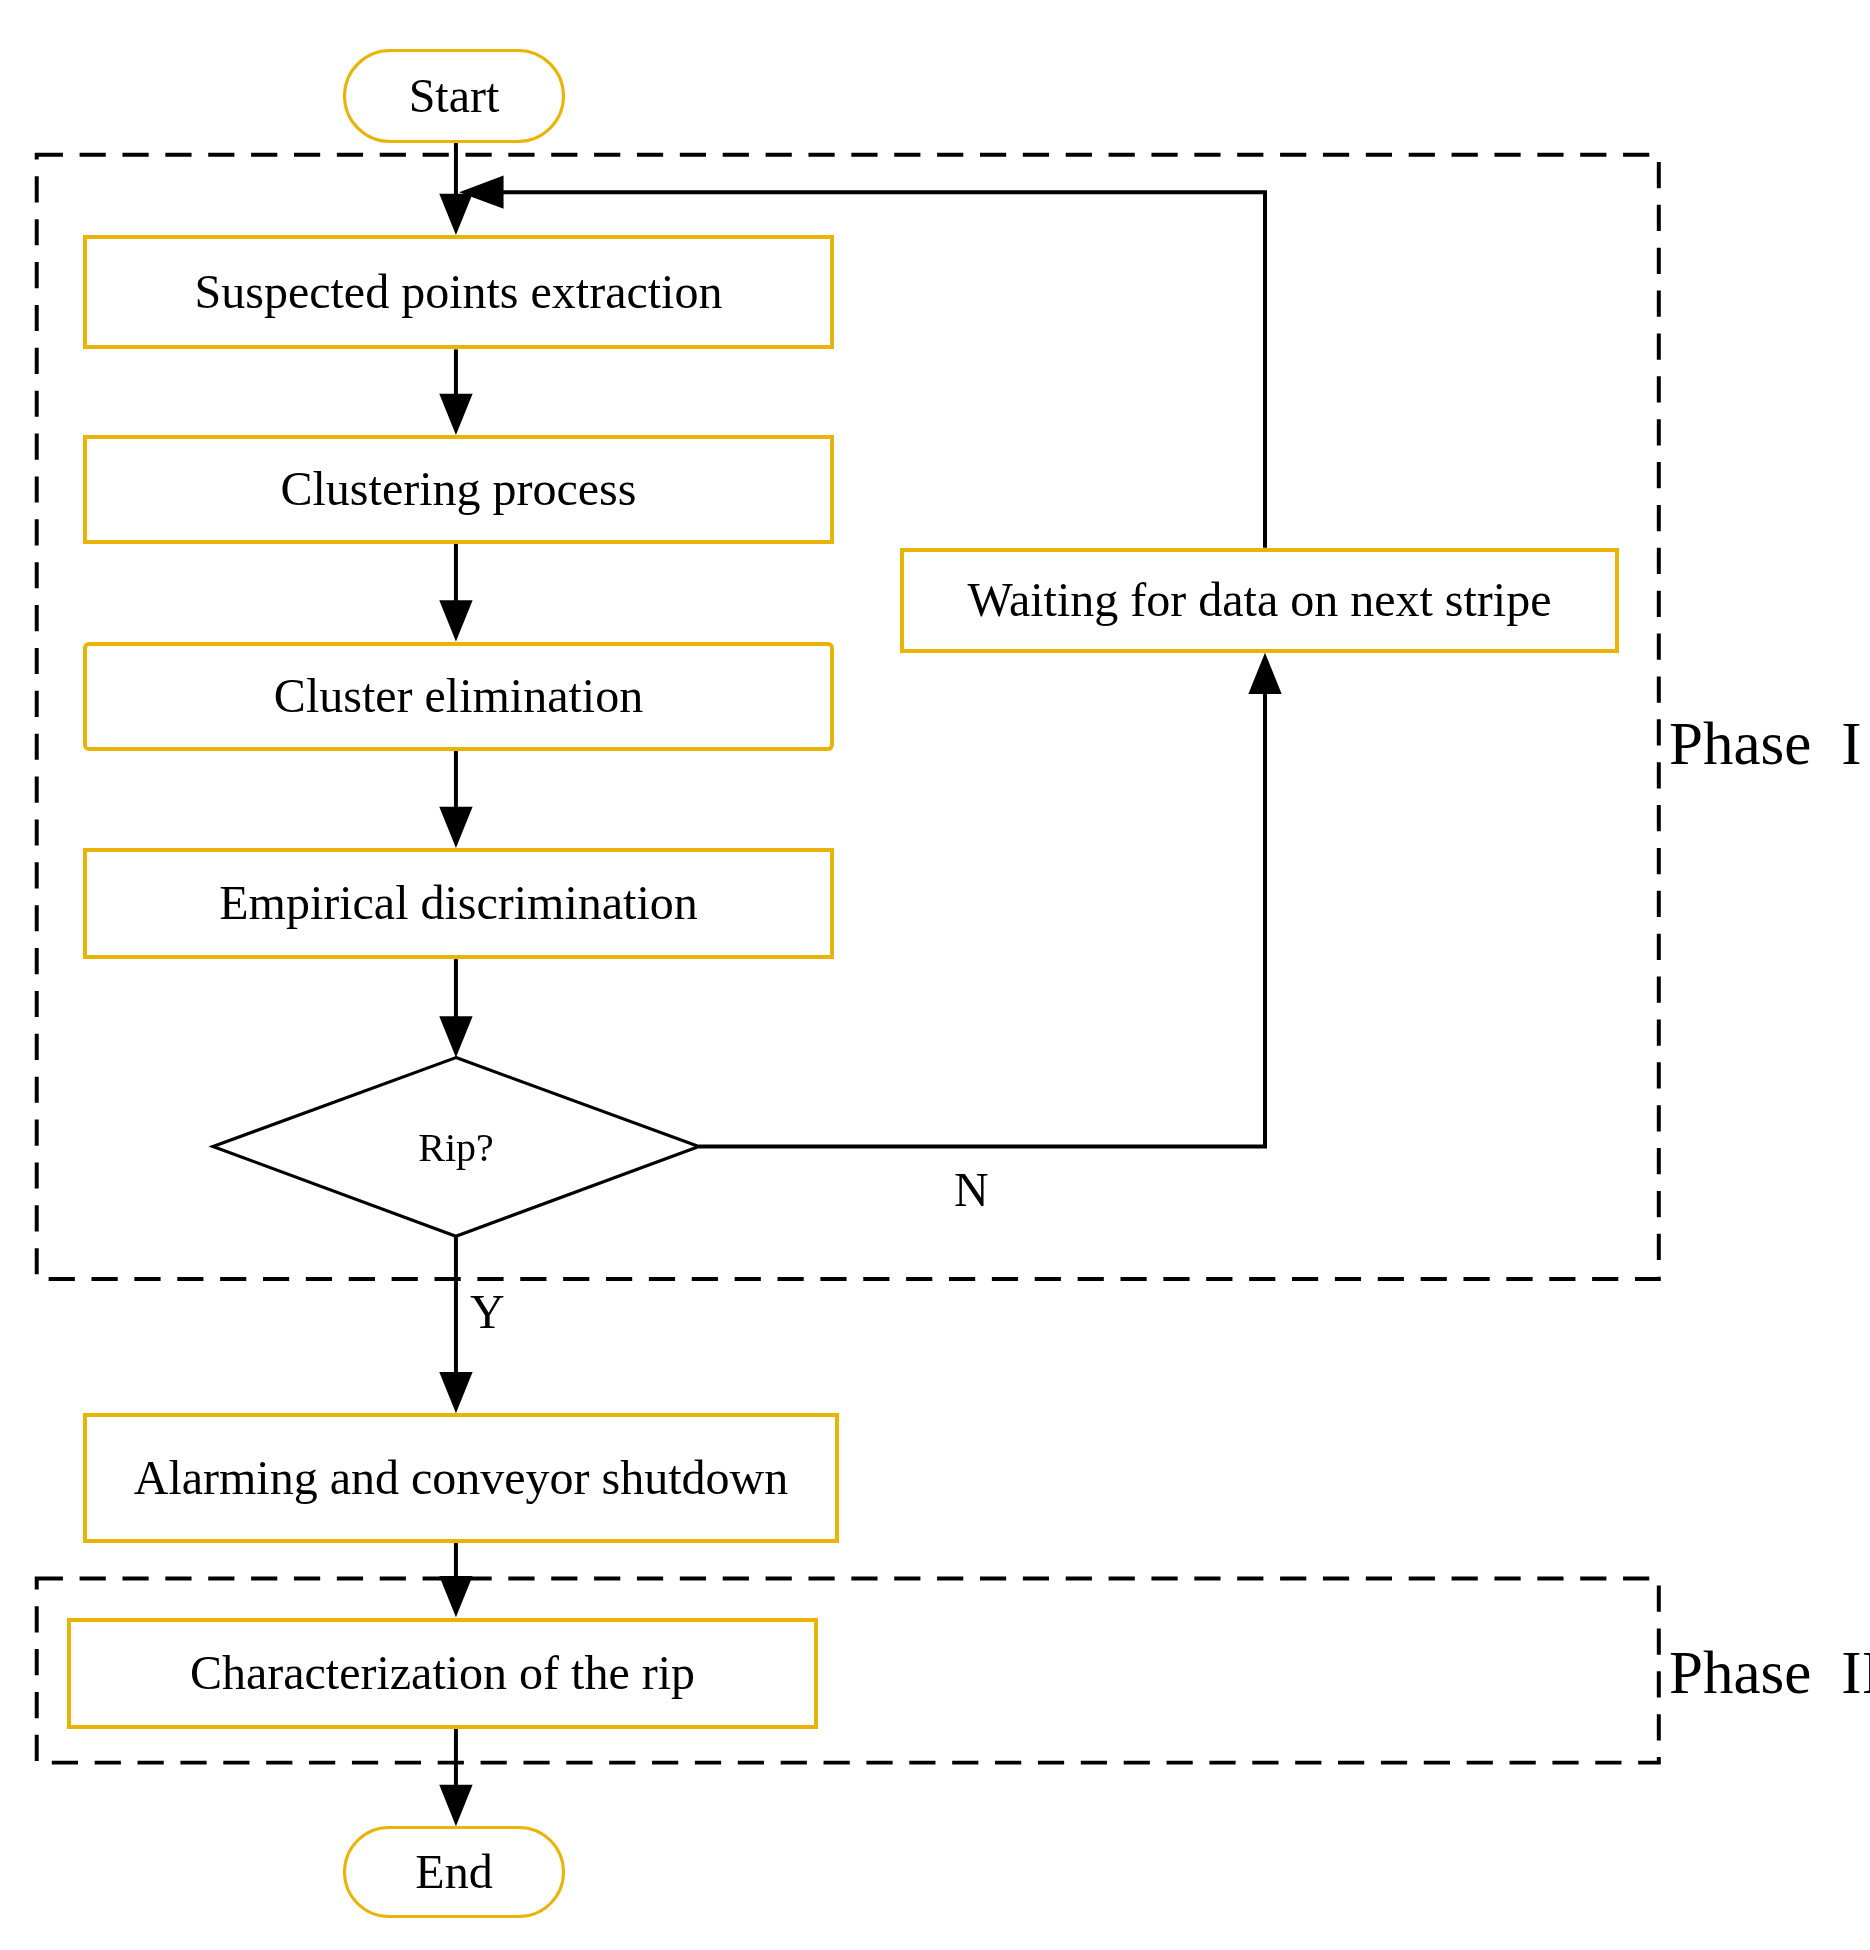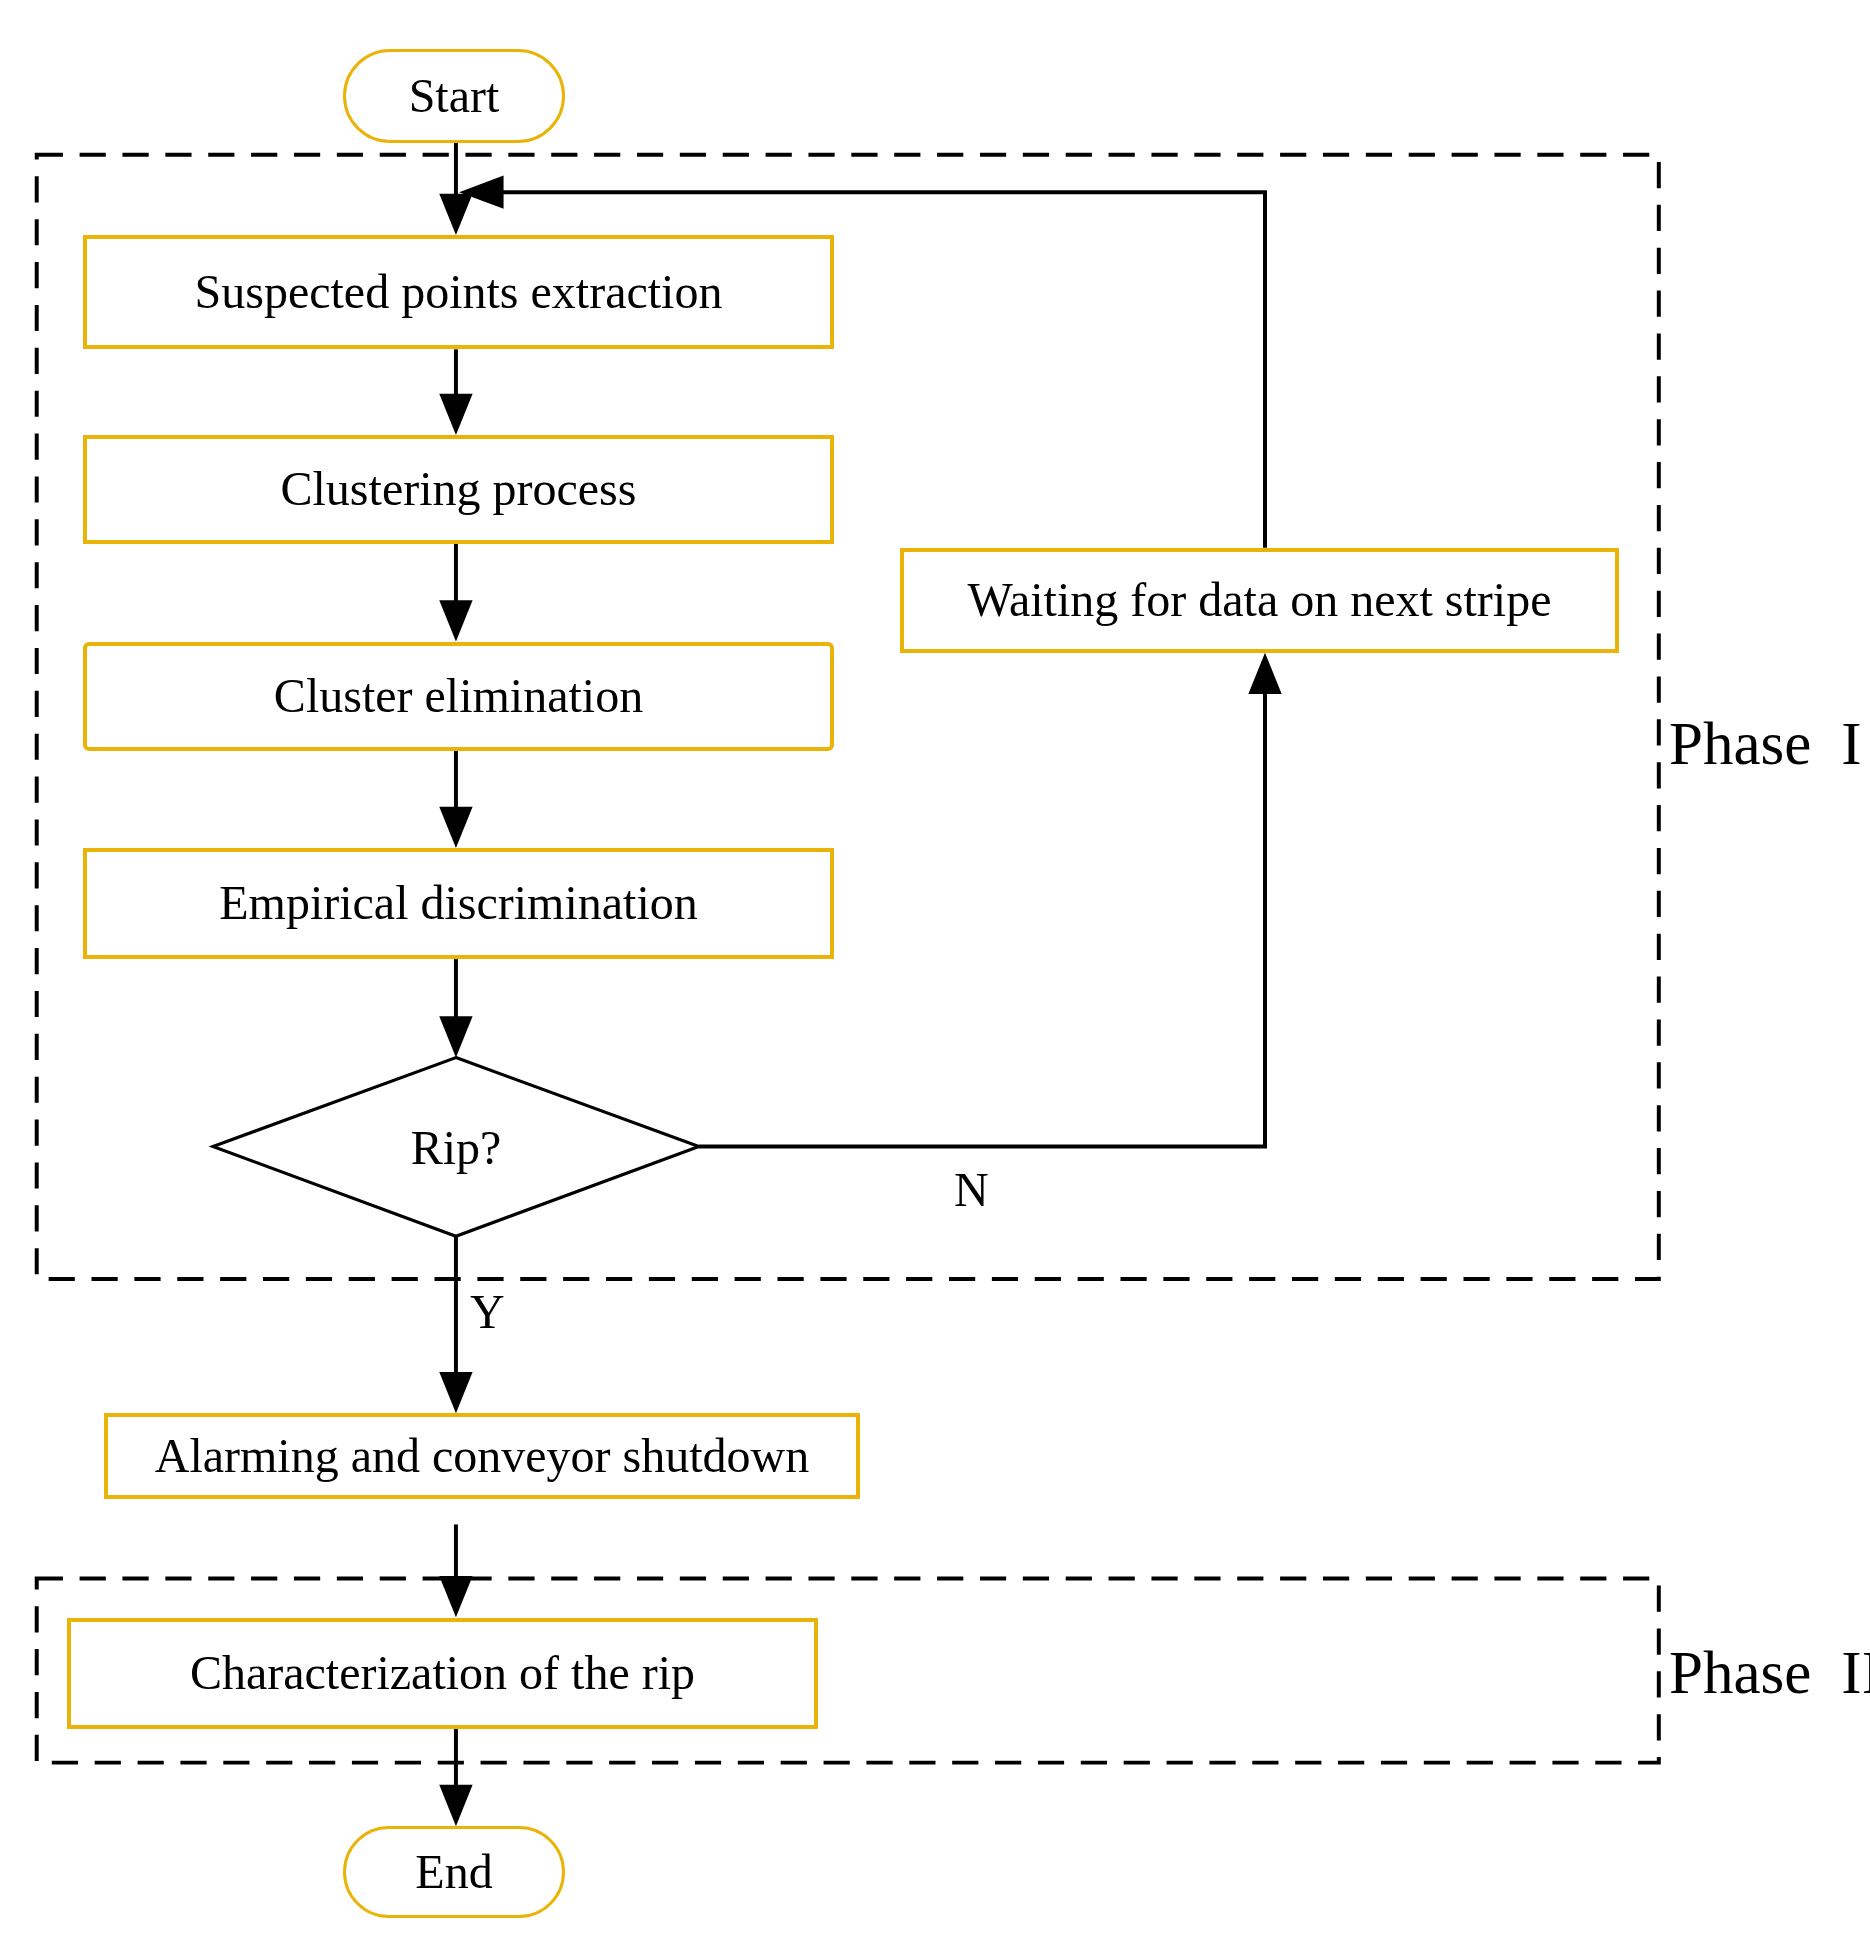--- a/index.html
+++ b/index.html
@@ -28,21 +28,21 @@
   }
   .terminator {
     border-width: 3.2px;
     border-radius: 48px;
   }
   .decision-label {
     position: absolute;
     display: flex;
     align-items: center;
     justify-content: center;
-    font-size: 48px;
+    font-size: 40px;
     background: transparent;
     border: none;
   }
   .edge-label {
     position: absolute;
     font-size: 48px;
     line-height: 1;
     white-space: nowrap;
   }
   .phase-label {
@@ -103,21 +103,21 @@
   <div class="node" style="left:83px; top:435px; width:751px; height:109px;">Clustering process</div>
 
   <div class="node" style="left:900px; top:548px; width:719px; height:105px;">Waiting for data on next stripe</div>
 
   <div class="node" style="left:83px; top:642px; width:751px; height:109px;border-radius:6px;">Cluster elimination</div>
 
   <div class="node" style="left:83px; top:848px; width:751px; height:111px;">Empirical discrimination</div>
 
   <div class="decision-label" style="left:213px; top:1058px; width:486px; height:179px;">Rip?</div>
 
-  <div class="node" style="left:83px; top:1413px; width:756px; height:86px;margin-left:21px;">Alarming and conveyor shutdown</div>
+  <div class="node" style="left:83px; top:1413px; width:756px; height:130px;">Alarming and conveyor shutdown</div>
 
   <div class="node" style="left:67px; top:1618px; width:751px; height:111px;">Characterization of the rip</div>
 
   <div class="node terminator" style="left:343px; top:1826px; width:222px; height:92px;">End</div>
 
   <div class="edge-label" style="left:470px; top:1288px;">Y</div>
 
   <div class="edge-label" style="left:954px; top:1166px;">N</div>
 
   <div class="phase-label" style="left:1669px; top:713px;">

